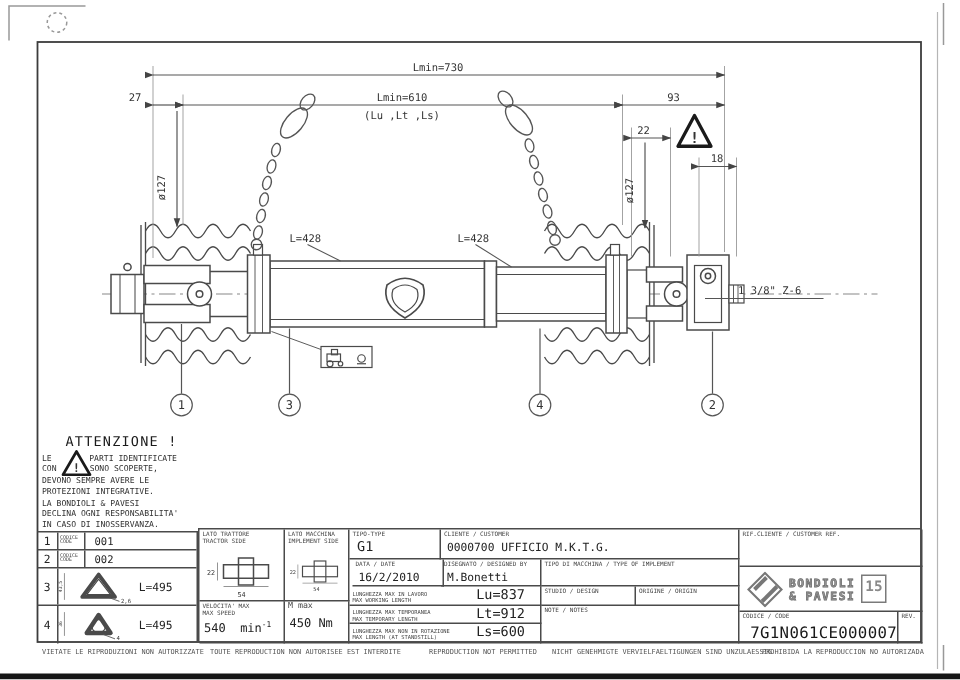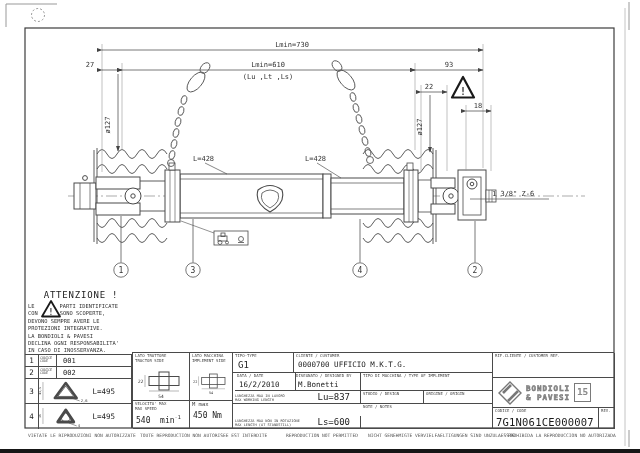--- a/index.html
+++ b/index.html
@@ -25,21 +25,21 @@
   
   .tblock { position:absolute; left:132px; top:352px; width:482px; height:76px;
             border-left:1px solid #4a4a4a; border-top:1px solid #4a4a4a; z-index:3; }
   .cell { position:absolute; border-right:1px solid #4a4a4a; border-bottom:1px solid #4a4a4a; overflow:hidden; }
   .tl { font-size:4px; line-height:4.6px; color:#444; padding:1px 0 0 2px; white-space:nowrap; }
   .tv { font-size:7.5px; color:#222; padding:1px 0 0 4px; white-space:nowrap; }
   .lenlbl { font-size:3.6px; line-height:4.2px; color:#444; padding:2px 0 0 2px; white-space:nowrap; }
   .lenval { font-size:9px; color:#222; white-space:nowrap; }
   .lencell { display:flex; align-items:center; }
   .lencell .lenval { margin-left:auto; padding-right:10px; }
-  .codeval { font-size:10.5px; color:#1a1a1a; padding:2px 0 0 3px; letter-spacing:0.2px; }
+  .codeval { font-size:10.5px; color:#1a1a1a; padding:2px 0 0 3px; letter-spacing:0.2px;text-align:right; }
   .brandtxt { font-size:7.5px; font-weight:bold; letter-spacing:1px; line-height:9px;
               color:#9a9a9a; -webkit-text-stroke:0.5px #6a6a6a; margin:0 4px; white-space:nowrap; }
   .brandmark { width:17px; height:19px; border:1.5px solid #7a7a7a; color:#8a8a8a;
                font-weight:bold; font-size:9.5px; text-align:center; line-height:16px; }
   
   .foot { position:absolute; top:433px; font-size:4.6px; color:#555; white-space:nowrap; z-index:3; }
   .botbar { position:absolute; left:0; top:449px; width:640px; height:4px; background:#161616; z-index:4; }
   sup { font-size:0.65em; }
 </style>
 </head>
@@ -374,20 +374,24 @@
     </div>
 
     <div class="cell" style="left:228px;top:38px;width:63px;height:13px">
       <div class="tl">STUDIO / DESIGN</div>
     </div>
 
     <div class="cell" style="left:291px;top:38px;width:69px;height:13px">
       <div class="tl">ORIGINE / ORIGIN</div>
     </div>
 
+    <div class="cell lencell" style="left:100px;top:51px;width:128px;height:12px">
+      <div class="lenlbl"><span>LUNGHEZZA MAX TEMPORANEA</span><br><span>MAX TEMPORARY LENGTH</span></div>
+      <div class="lenval">Lt=912</div>
+    </div>
 
     <div class="cell" style="left:228px;top:51px;width:132px;height:25px">
       <div class="tl">NOTE / NOTES</div>
     </div>
 
     <div class="cell lencell" style="left:100px;top:63px;width:128px;height:13px">
       <div class="lenlbl"><span>LUNGHEZZA MAX NON IN ROTAZIONE</span><br><span>MAX LENGTH (AT STANDSTILL)</span></div>
       <div class="lenval">Ls=600</div>
     </div>
 

